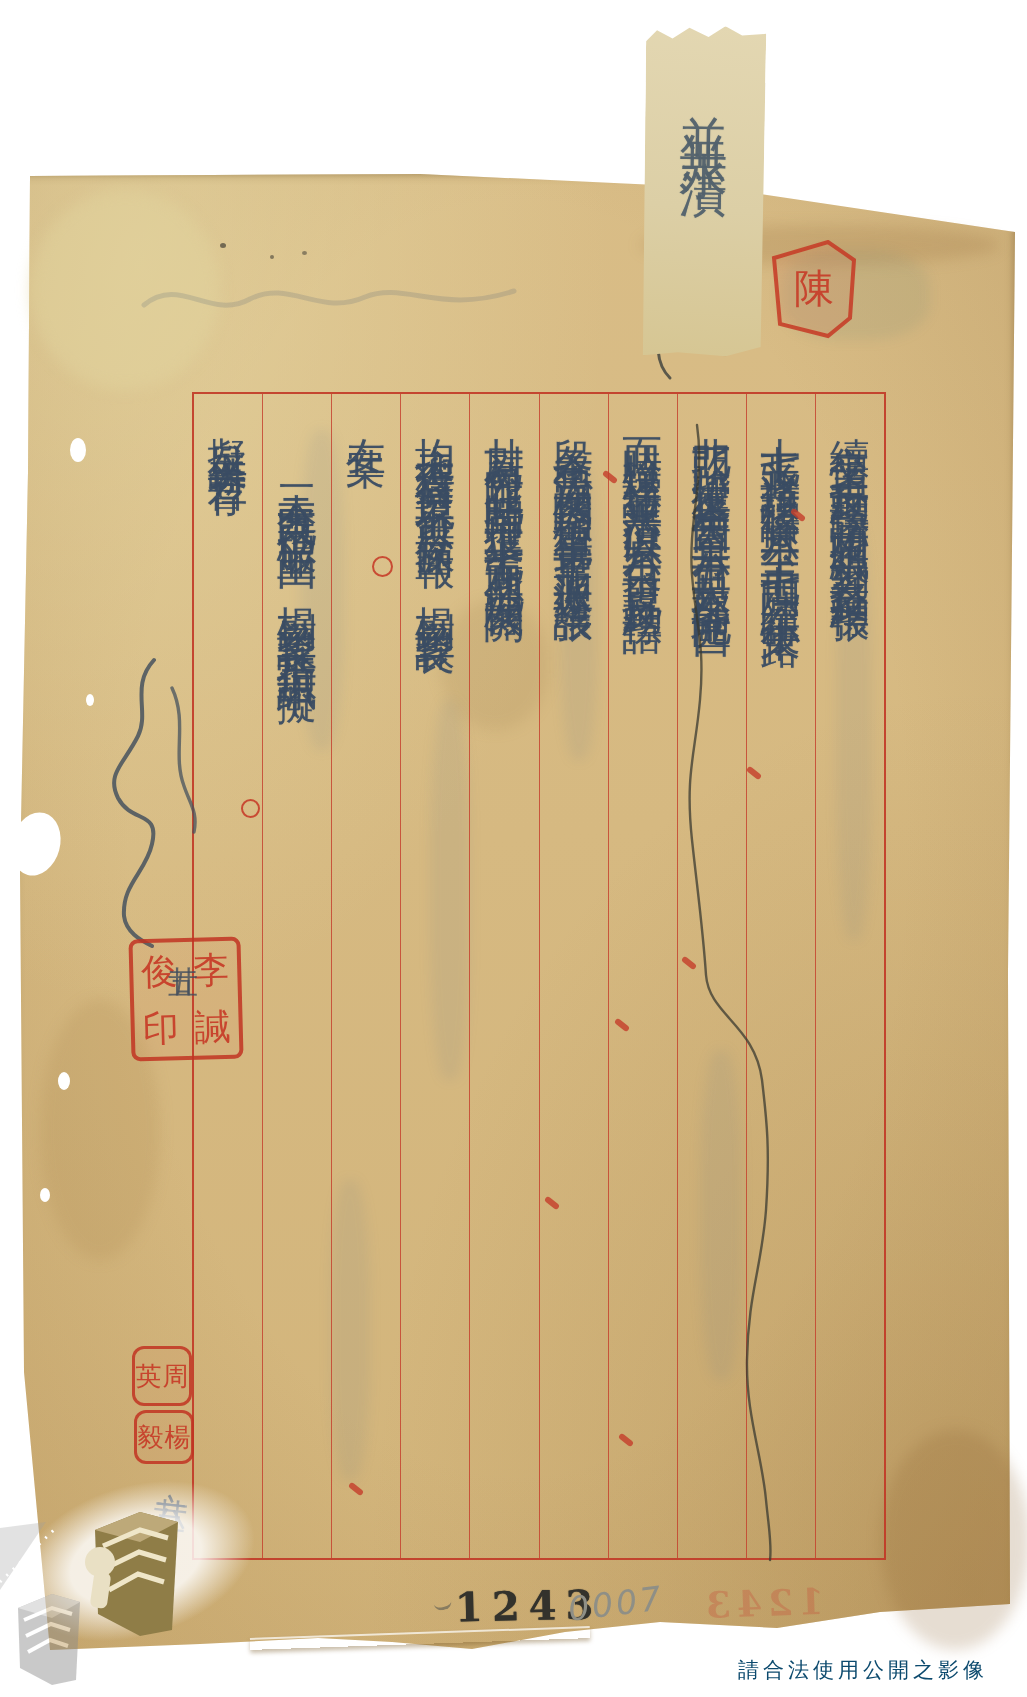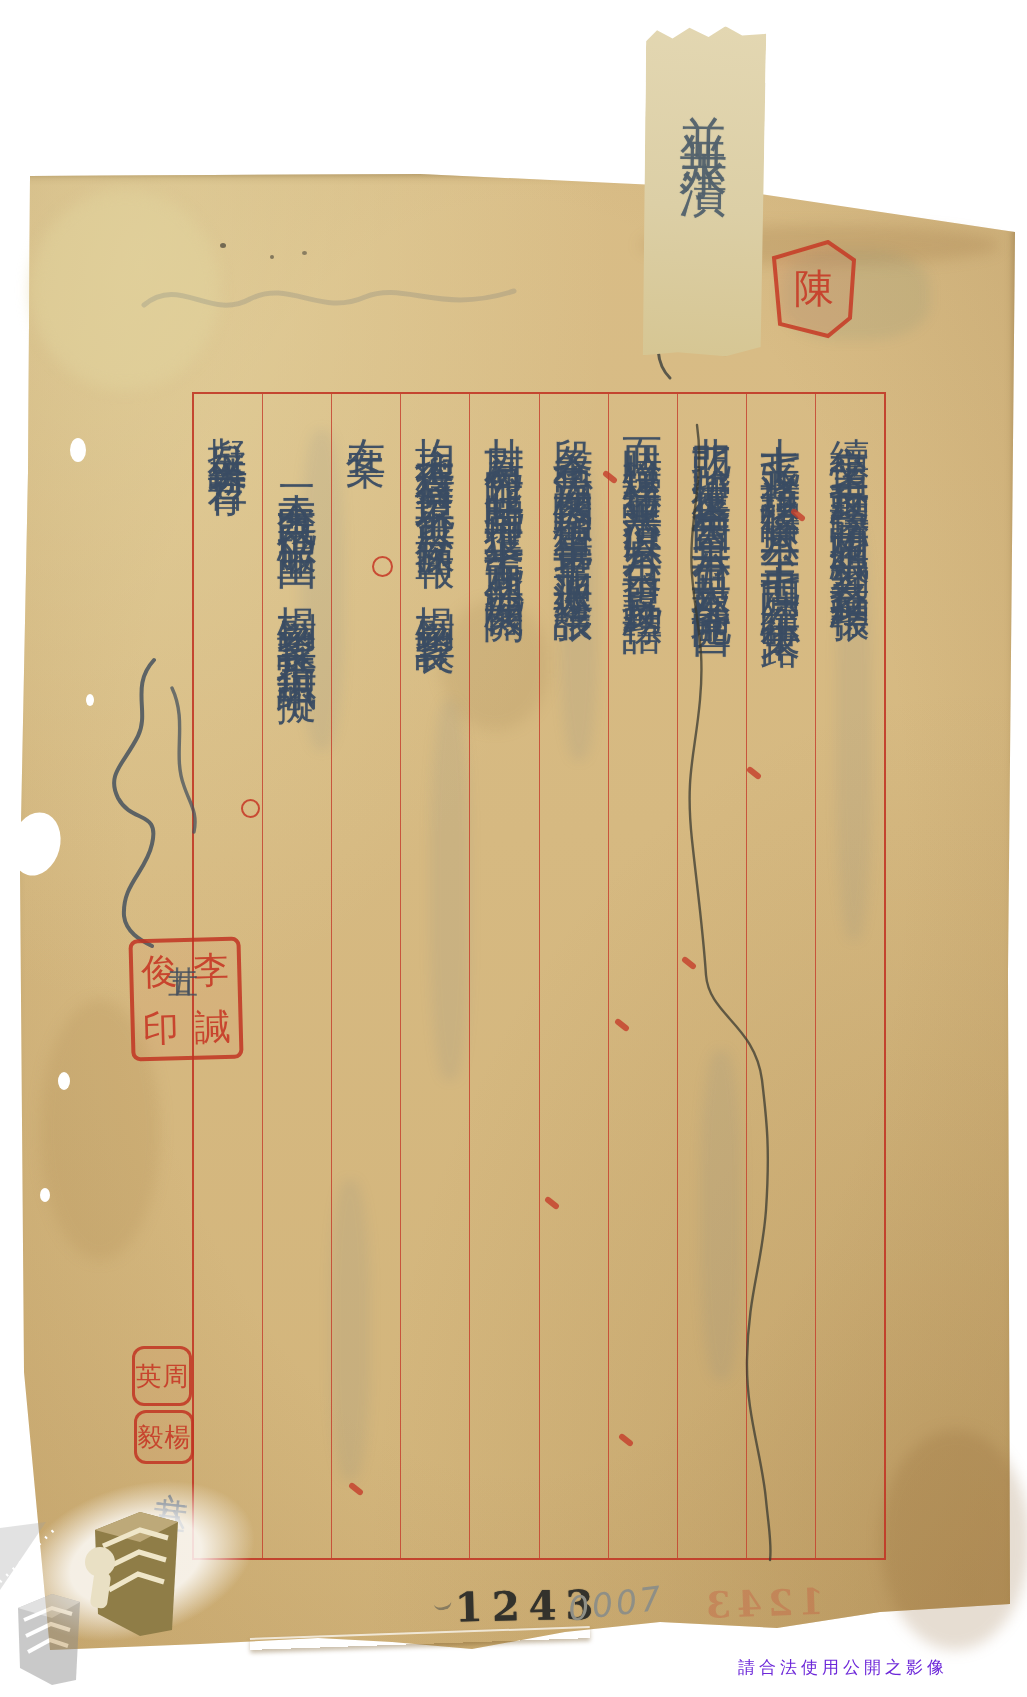--- a/index.html
+++ b/index.html
@@ -56,21 +56,21 @@
     letter-spacing:18px;padding-top:52px;color:rgba(82,98,108,.92);
     text-shadow:0 0 1px rgba(82,98,108,.5);}
 
   
   .stamp1243{font-family:"DejaVu Serif",serif;font-weight:700;font-size:40px;
     letter-spacing:9px;color:#33322c;transform:rotate(-1.2deg);text-shadow:0 0 1px #33322c;}
   .pencilnum{font-style:italic;font-size:33px;letter-spacing:3px;color:#8f8f86;
     transform:rotate(-7deg);}
   .bleednum{font-family:"DejaVu Serif",serif;font-weight:700;font-size:36px;letter-spacing:6px;
     color:rgba(200,72,52,.3);transform:scaleX(-1) rotate(2deg);}
-  .watermark{font-size:17px;letter-spacing:4px;color:#6d28d9;}
+  .watermark{font-size:21px;letter-spacing:4px;color:#0c4a6e;}
 </style>
 </head>
 <body>
 
 <div class="photo">
 
   <div class="abs paper"></div>
 
   <div class="abs stain" style="left:30px;top:190px;width:190px;height:200px;background:rgba(226,212,158,.5);"></div>
   <div class="abs stain" style="left:880px;top:1430px;width:150px;height:220px;background:rgba(140,100,50,.22);"></div>

